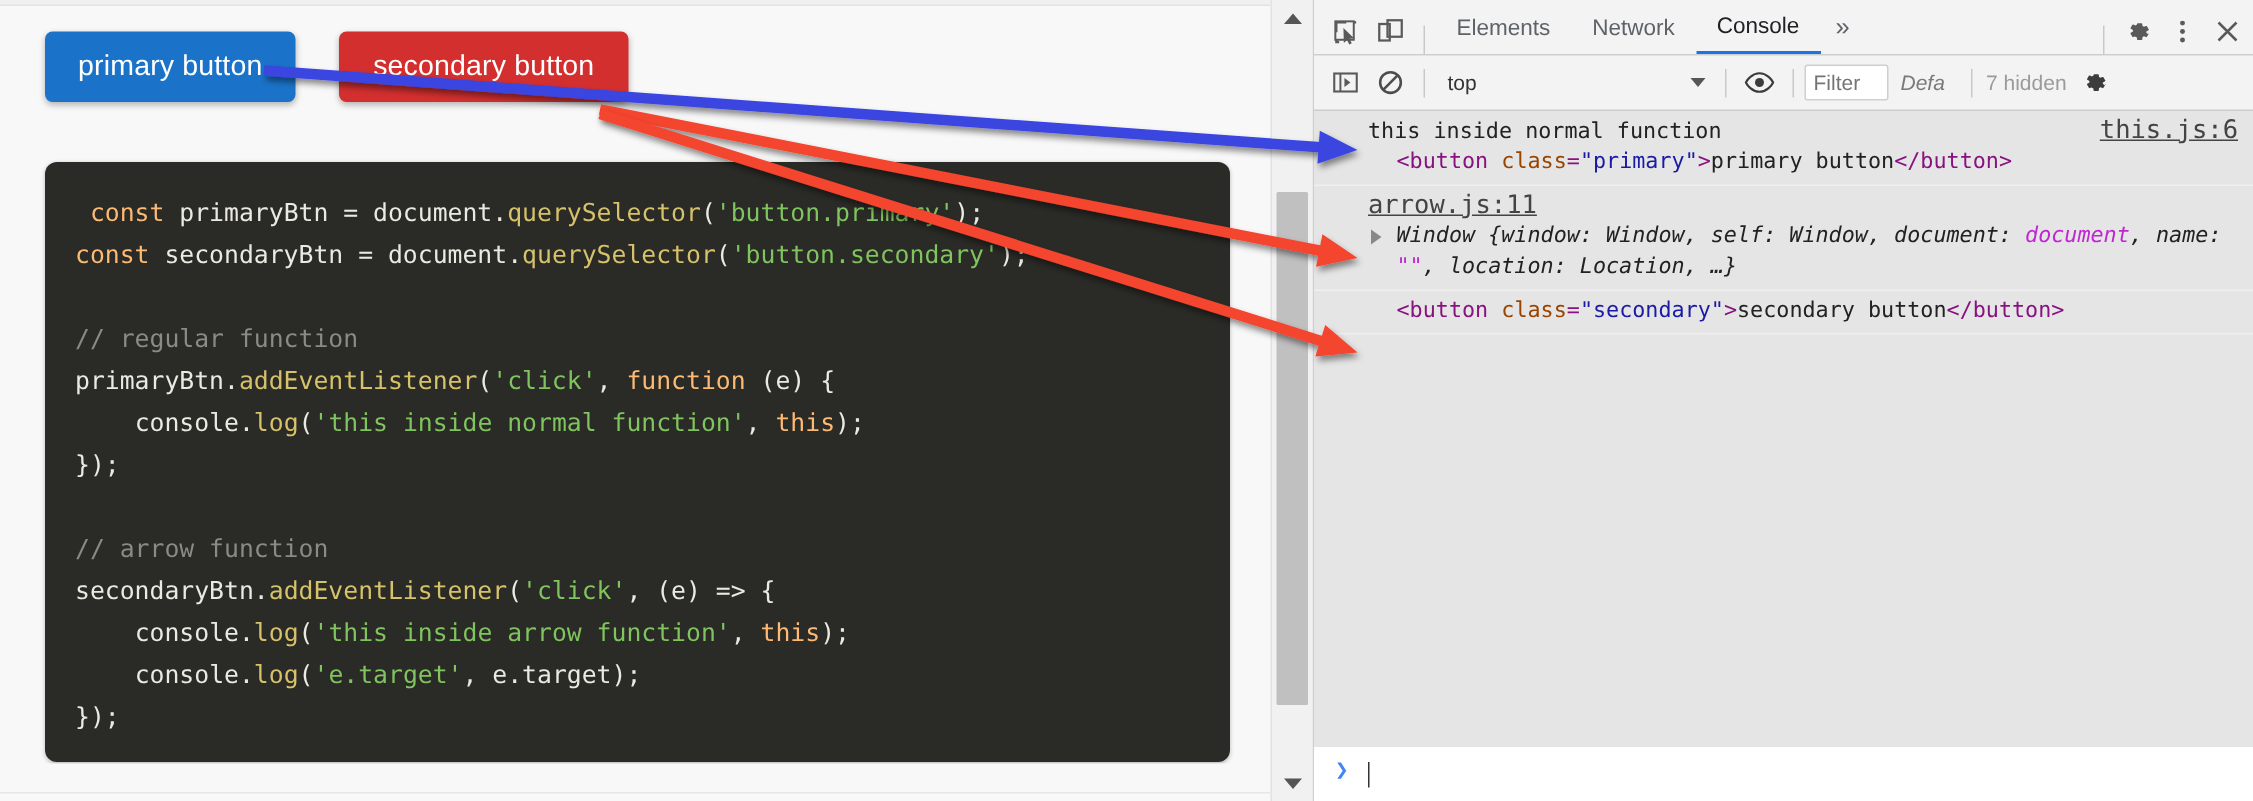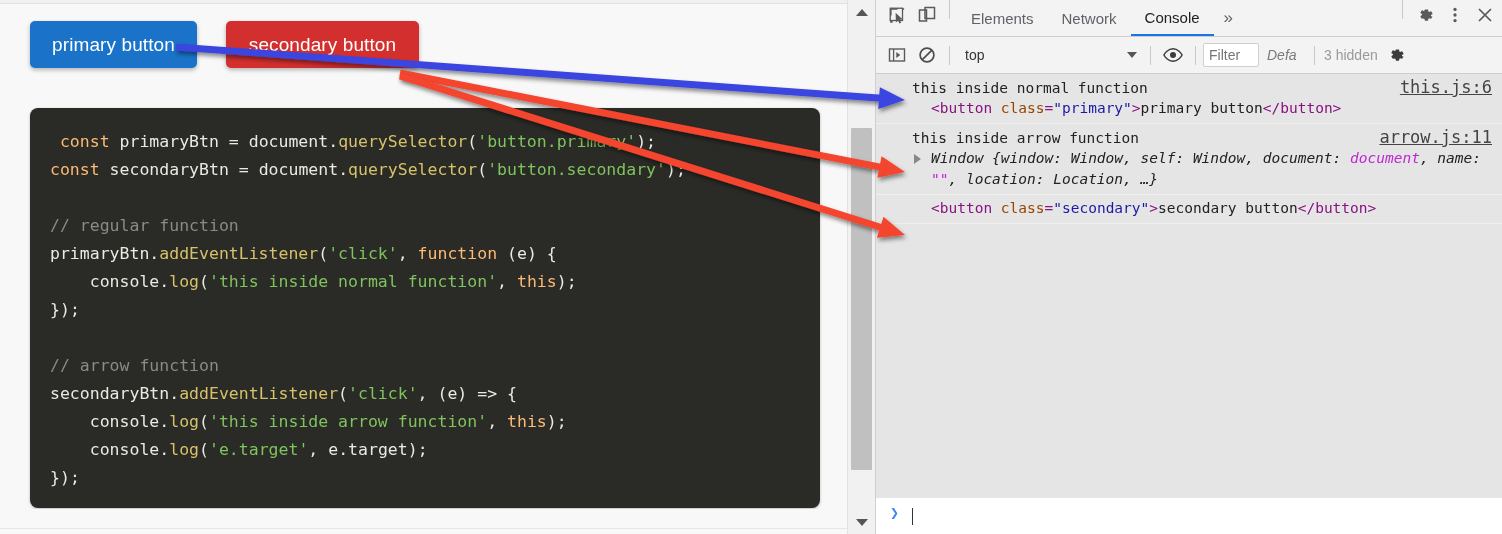--- a/index.html
+++ b/index.html
@@ -187,21 +187,21 @@
     flex-direction: column;
     box-sizing: border-box;
   }
 
   #dt-tabbar {
     height: 37px;
     min-height: 37px;
     background: #f3f3f3;
     border-bottom: 1px solid #cdcdcd;
     display: flex;
-    align-items: flex-start;
+    align-items: flex-end;
     padding: 0 2px 0 6px;
     box-sizing: border-box;
     position: relative;
   }
   .dt-iconbtn {
     width: 30px;
     height: 30px;
     display: flex;
     align-items: center;
     justify-content: center;
@@ -506,40 +506,39 @@
           <path d="M11 1.2C5.6 1.2 1.9 6.1 1 8c.9 1.9 4.6 6.8 10 6.8S20.1 9.9 21 8c-.9-1.9-4.6-6.8-10-6.8z" fill="none" stroke="#3c3c3c" stroke-width="1.6"></path>
           <circle cx="11" cy="8" r="3.3" fill="#3c3c3c"></circle>
         </svg>
       </div>
       <div class="dt-sep"></div>
 
       <input id="filter-input" type="text" placeholder="Filter" style="">
 
       <div id="level-select">Defa</div>
       <div class="dt-sep"></div>
-      <div id="hidden-count">3 hidden</div>
+      <div id="hidden-count">7 hidden</div>
       <div class="dt-iconbtn" style="margin-left:4px">
         <svg width="19" height="19" viewBox="0 0 20 20" aria-hidden="true">
           <path fill="#3c3c3c" d="M10 6.4a3.6 3.6 0 100 7.2 3.6 3.6 0 000-7.2zm0 5.6a2 2 0 110-4 2 2 0 010 4z"></path>
           <path fill="#3c3c3c" d="M17.2 11.4l-1.5-.9a5.9 5.9 0 000-1l1.5-.9a.5.5 0 00.2-.6l-1.3-2.2a.5.5 0 00-.6-.2l-1.6.6a6 6 0 00-.9-.5l-.2-1.7a.5.5 0 00-.5-.4H9.7a.5.5 0 00-.5.4L9 4.7a6 6 0 00-.9.5l-1.6-.6a.5.5 0 00-.6.2L4.6 7a.5.5 0 00.2.6l1.5.9a5.9 5.9 0 000 1l-1.5.9a.5.5 0 00-.2.6l1.3 2.2a.5.5 0 00.6.2l1.6-.6c.3.2.6.4.9.5l.2 1.7c0 .2.2.4.5.4h2.6a.5.5 0 00.5-.4l.2-1.7c.3-.1.6-.3.9-.5l1.6.6a.5.5 0 00.6-.2l1.3-2.2a.5.5 0 00-.2-.6z"></path>
         </svg>
       </div>
     </div>
 
     <div id="console-body">
         <div class="msg">
           <div class="msg-head">
             <span class="msg-text">this inside normal function</span>
             <span class="msg-src">this.js:6</span>
           </div>
           <div class="msg-detail"><span class="tag-punc">&lt;</span><span class="tag-name">button</span> <span class="attr-name">class</span><span class="tag-punc">=</span><span class="attr-val">"primary"</span><span class="tag-punc">&gt;</span><span class="node-text">primary button</span><span class="tag-punc">&lt;/button&gt;</span></div>
         </div>
         <div class="msg">
           <div class="msg-head">
-            <span class="msg-text">this inside arrow function</span>
             <span class="msg-src">arrow.js:11</span>
           </div>
           <div class="msg-detail obj">Window {window: Window, self: Window, document: <span class="obj-magenta">document</span>, name: <span class="obj-magenta">""</span>, location: Location, …}<span class="disclosure"></span></div>
         </div>
         <div class="msg">
           <div class="msg-detail"><span class="tag-punc">&lt;</span><span class="tag-name">button</span> <span class="attr-name">class</span><span class="tag-punc">=</span><span class="attr-val">"secondary"</span><span class="tag-punc">&gt;</span><span class="node-text">secondary button</span><span class="tag-punc">&lt;/button&gt;</span></div>
         </div>
       </div>
 
     <div id="console-prompt">

